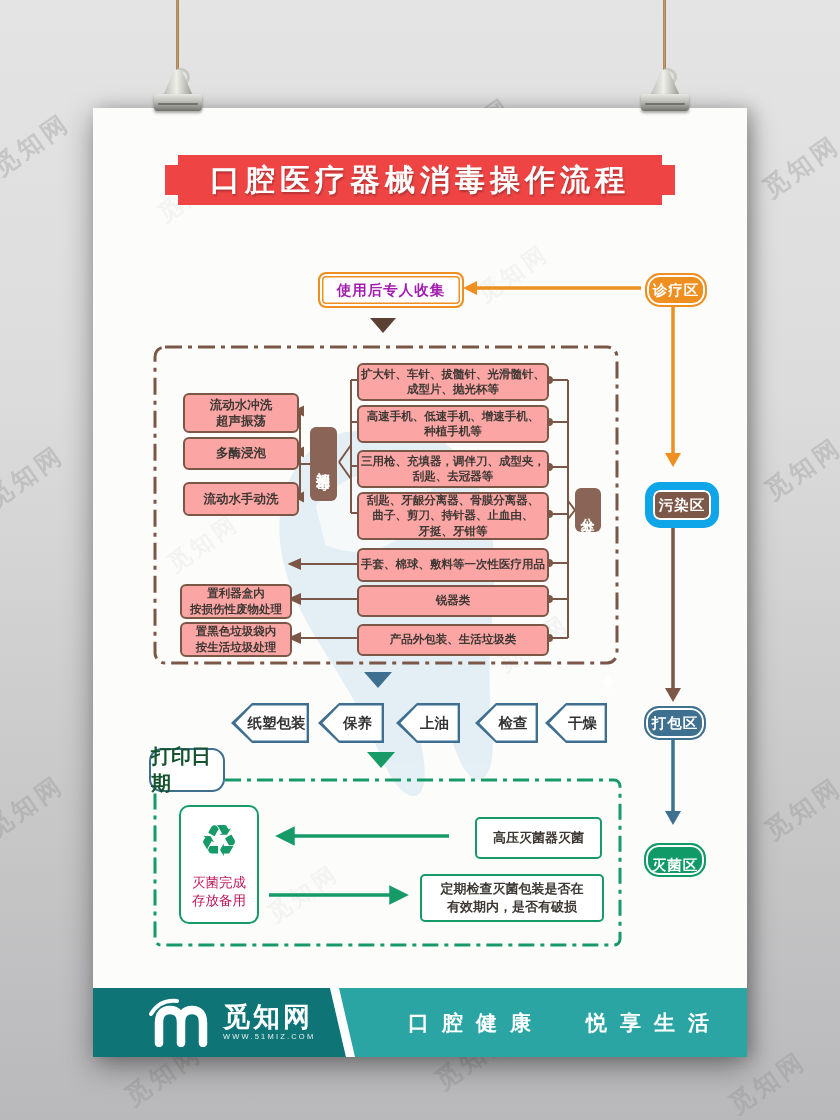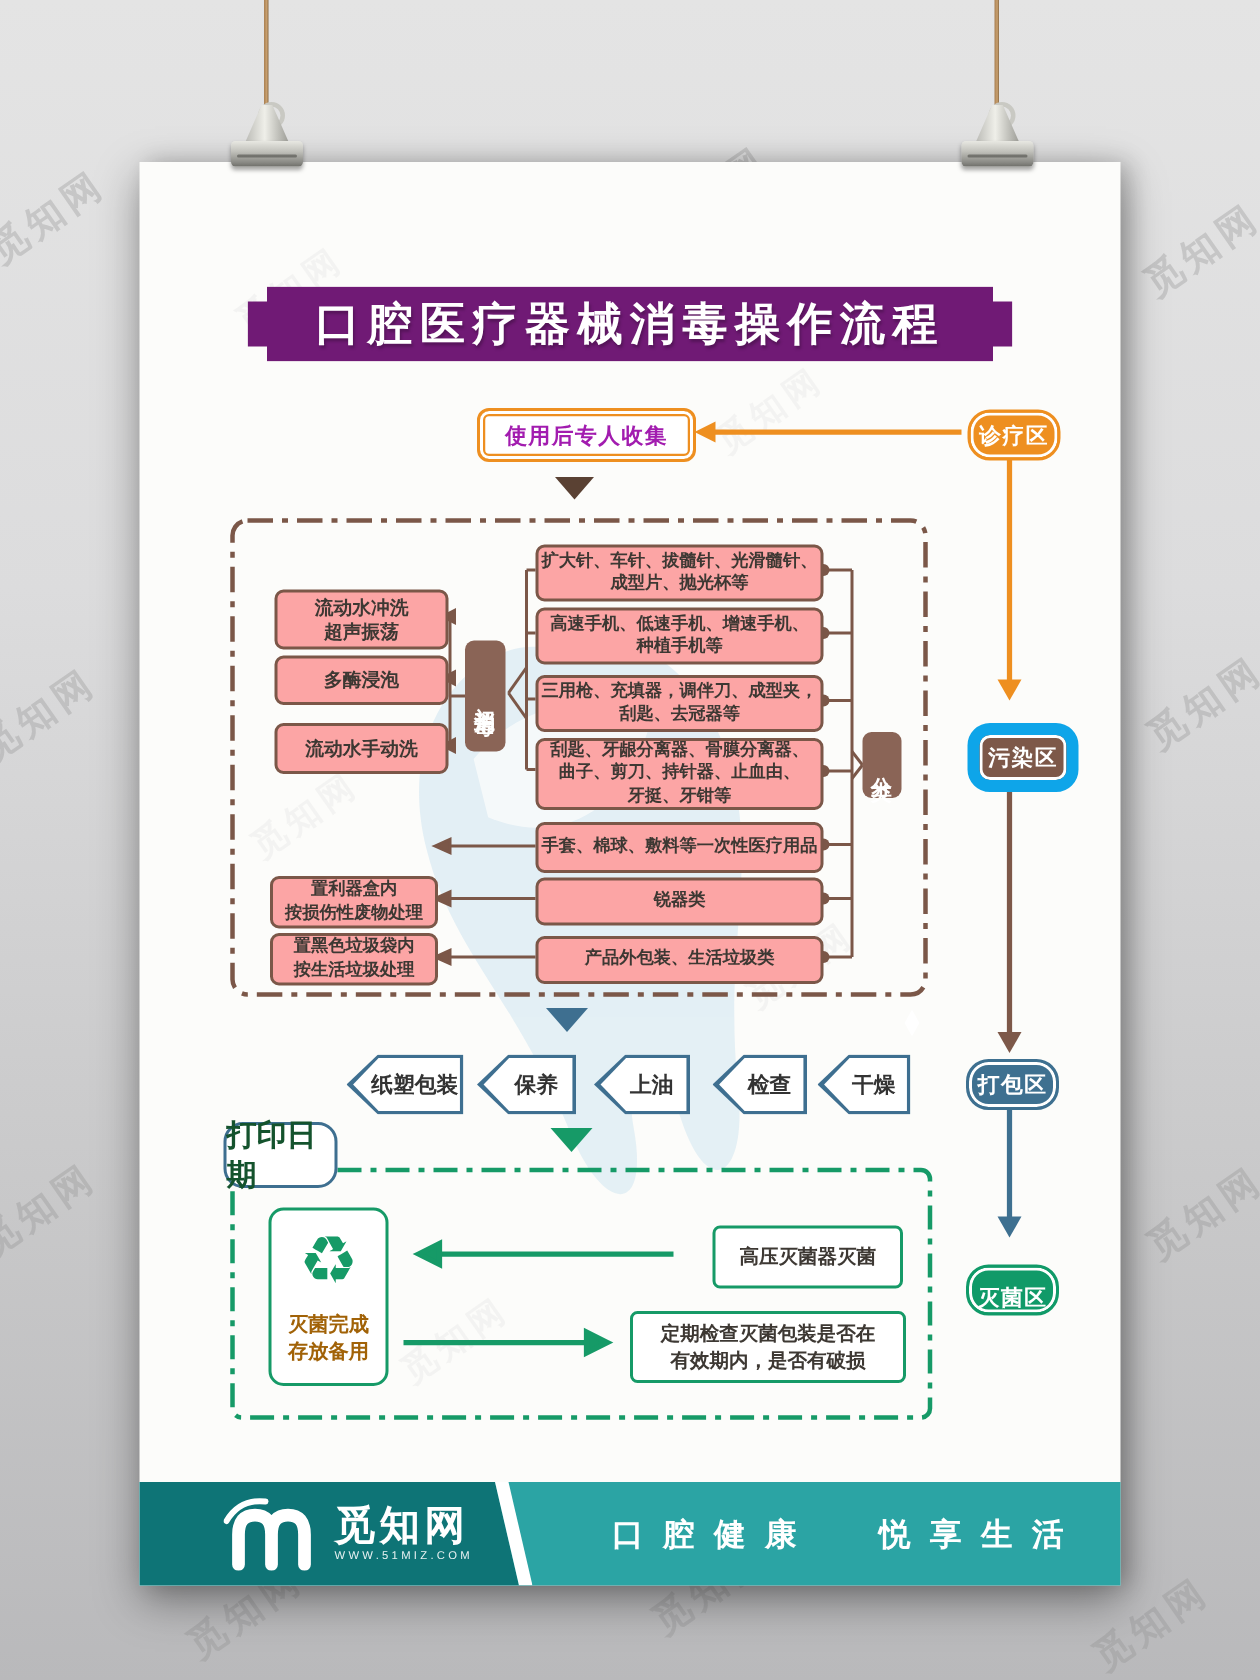--- a/index.html
+++ b/index.html
@@ -21,23 +21,23 @@
   .clip .ring{position:absolute;left:18px;top:-2px;width:12px;height:12px;border:3px solid #c9c9c3;border-radius:50%;background:transparent;}
   .clip .bar{position:absolute;left:0;top:24px;width:48px;height:17px;border-radius:3px;
      background:linear-gradient(180deg,#e8e8e2 0%,#c2c2bc 40%,#888883 85%,#6f6f6a 100%);
      box-shadow:0 2px 3px rgba(0,0,0,.35);}
   .clip .bar::after{content:"";position:absolute;left:4px;right:4px;top:9px;height:2px;background:rgba(60,60,55,.5);border-radius:1px;}
   
   .poster{position:absolute;left:93px;top:108px;width:654px;height:949px;
     background:#fcfcfa;box-shadow:0 10px 28px rgba(0,0,0,.38),6px 0 14px rgba(0,0,0,.18);}
   .flow-svg{position:absolute;left:0;top:0;}
   
-  .banner{position:absolute;left:72px;top:47px;width:510px;height:50px;background:#701a75;
+  .banner{position:absolute;left:72px;top:47px;width:510px;height:50px;background:#ef4444;
     clip-path:polygon(13px 0,calc(100% - 13px) 0,calc(100% - 13px) 10px,100% 10px,100% calc(100% - 10px),calc(100% - 13px) calc(100% - 10px),calc(100% - 13px) 100%,13px 100%,13px calc(100% - 10px),0 calc(100% - 10px),0 10px,13px 10px);
-    display:flex;align-items:center;justify-content:center;margin-top:36px;}
+    display:flex;align-items:center;justify-content:center;}
   .banner span{color:#fff;font-size:30px;font-weight:bold;letter-spacing:5px;text-shadow:1px 2px 2px rgba(0,0,0,.25);}
   
   .fbox{position:absolute;background:#fca5a5;border:2px solid #7b5748;border-radius:6px;
     display:flex;align-items:center;justify-content:center;text-align:center;
     color:#3d3833;font-weight:bold;white-space:pre-line;line-height:1.32;}
   .collect{left:225px;top:164px;width:142px;height:32px;border:2.5px solid #ee8f20;border-radius:8px;
     background:#fff;box-shadow:inset 0 0 0 2px #fff,inset 0 0 0 3.5px #ee8f20;
     display:flex;align-items:center;justify-content:center;font-size:14.5px;font-weight:bold;color:#a21caf;position:absolute;letter-spacing:1px;}
   .badge{position:absolute;width:58px;height:30px;border-radius:15px;display:flex;align-items:center;justify-content:center;
     color:#fff;font-size:14.5px;font-weight:bold;letter-spacing:1px;box-shadow:inset 0 0 0 2px #fff;}
@@ -58,21 +58,21 @@
     clip-path:polygon(2px 50%,19px 0,100% 0,100% 100%,19px 100%);}
   .chev .label{position:absolute;inset:0;display:flex;align-items:center;justify-content:center;
     padding-left:13px;font-size:14.5px;font-weight:bold;color:#333;}
   
   .gbox{position:absolute;background:#fff;border:2px solid #169a67;border-radius:5px;
     display:flex;align-items:center;justify-content:center;text-align:center;
     color:#3d3833;font-weight:bold;white-space:pre-line;line-height:1.4;}
   .recycle-box{position:absolute;left:86px;top:697px;width:76px;height:115px;background:#fff;
     border:2.5px solid #169a67;border-radius:10px;display:flex;flex-direction:column;align-items:center;justify-content:space-evenly;}
   .recycle-glyph{font-size:44px;color:#169a67;line-height:1;}
-  .recycle-box .txt{font-size:13.5px;font-weight:bold;color:#a16207;white-space:pre-line;text-align:center;line-height:1.35;}
+  .recycle-box .txt{font-size:13.5px;font-weight:normal;color:#be185d;white-space:pre-line;text-align:center;line-height:1.35;}
   
   .footer{position:absolute;left:0;bottom:0;width:654px;height:69px;background:#2ba4a4;overflow:hidden;}
   .footer .dark{position:absolute;inset:0;background:#0e7476;clip-path:polygon(0 0,237px 0,253px 100%,0 100%);}
   .footer .stripe{position:absolute;inset:0;background:#fff;clip-path:polygon(237px 0,246px 0,262px 100%,253px 100%);}
   .logo{position:absolute;left:56px;top:9px;display:flex;align-items:center;}
   .brand-col{margin-left:10px;color:#fff;}
   .brand-name{font-size:27px;font-weight:bold;letter-spacing:3px;line-height:1.1;}
   .brand-site{font-size:7.5px;letter-spacing:2.2px;opacity:.9;}
   .slogan{position:absolute;left:290px;top:0;width:364px;height:69px;display:flex;align-items:center;justify-content:center;gap:42px;color:#fff;}
   .slogan span{font-size:21px;font-weight:bold;letter-spacing:13px;}

